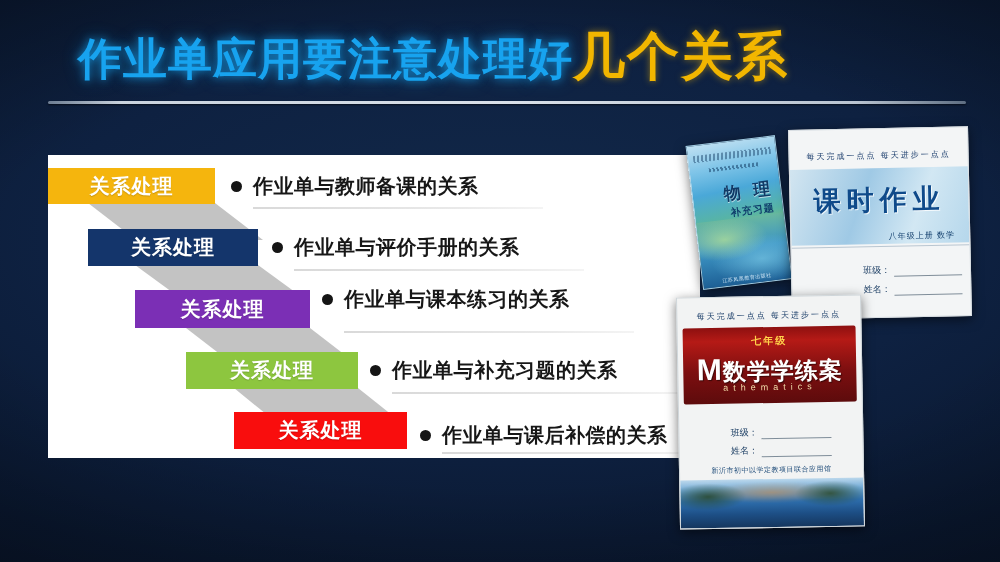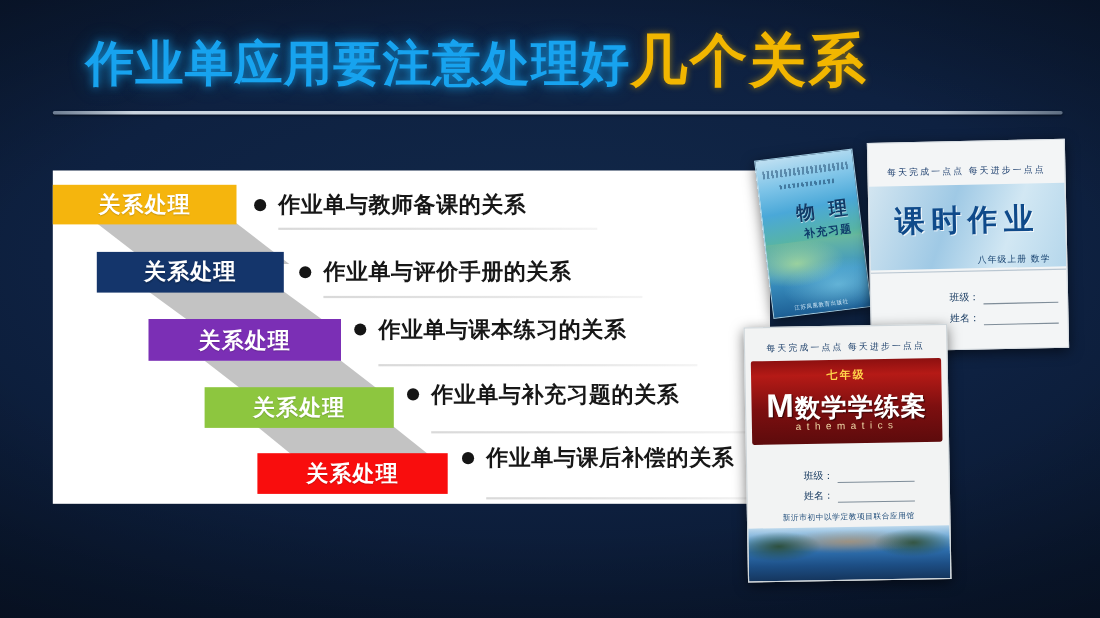--- a/index.html
+++ b/index.html
@@ -269,32 +269,32 @@
       <span class="dot"></span>
       <span class="btxt">作业单与课本练习的关系</span>
     </div>
     <div class="uline" style="left:344px; top:331px; width:290px;"></div>
   </div>
 
   <div class="row">
     <div class="tag" style="left:186px; top:352px; width:172px; height:37px; background:#8dc63f;">
       <span>关系处理</span>
     </div>
-    <div class="bullet-line" style="left:370px; top:342px; height:33px;">
+    <div class="bullet-line" style="left:370px; top:354px; height:33px;">
       <span class="dot"></span>
       <span class="btxt">作业单与补充习题的关系</span>
     </div>
     <div class="uline" style="left:392px; top:392px; width:290px;"></div>
   </div>
 
   <div class="row">
     <div class="tag" style="left:234px; top:412px; width:173px; height:37px; background:#f90d0d;">
       <span>关系处理</span>
     </div>
-    <div class="bullet-line" style="left:420px; top:399px; height:34px;">
+    <div class="bullet-line" style="left:420px; top:418px; height:34px;">
       <span class="dot"></span>
       <span class="btxt">作业单与课后补偿的关系</span>
     </div>
     <div class="uline" style="left:442px; top:452px; width:250px;"></div>
   </div>
 
   <div class="book" id="book-physics">
     <div class="bp-top"></div>
     <div class="bp-sub"></div>
     <div class="bp-title">物 理</div>

